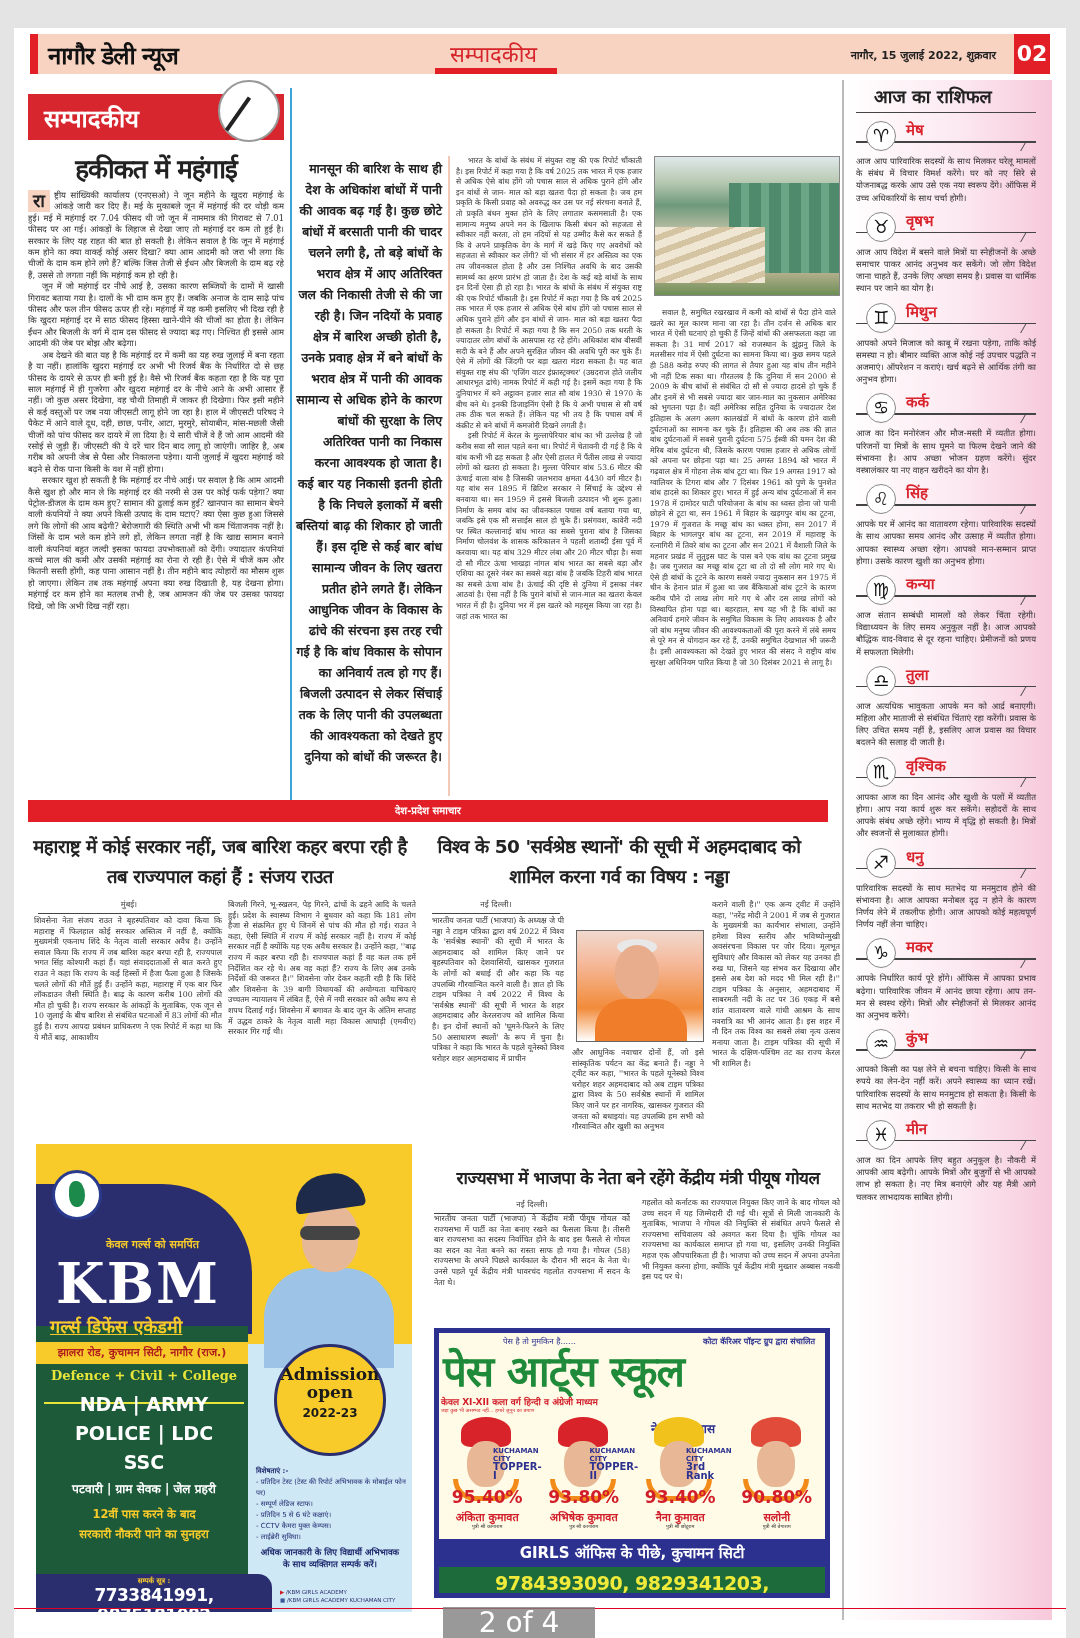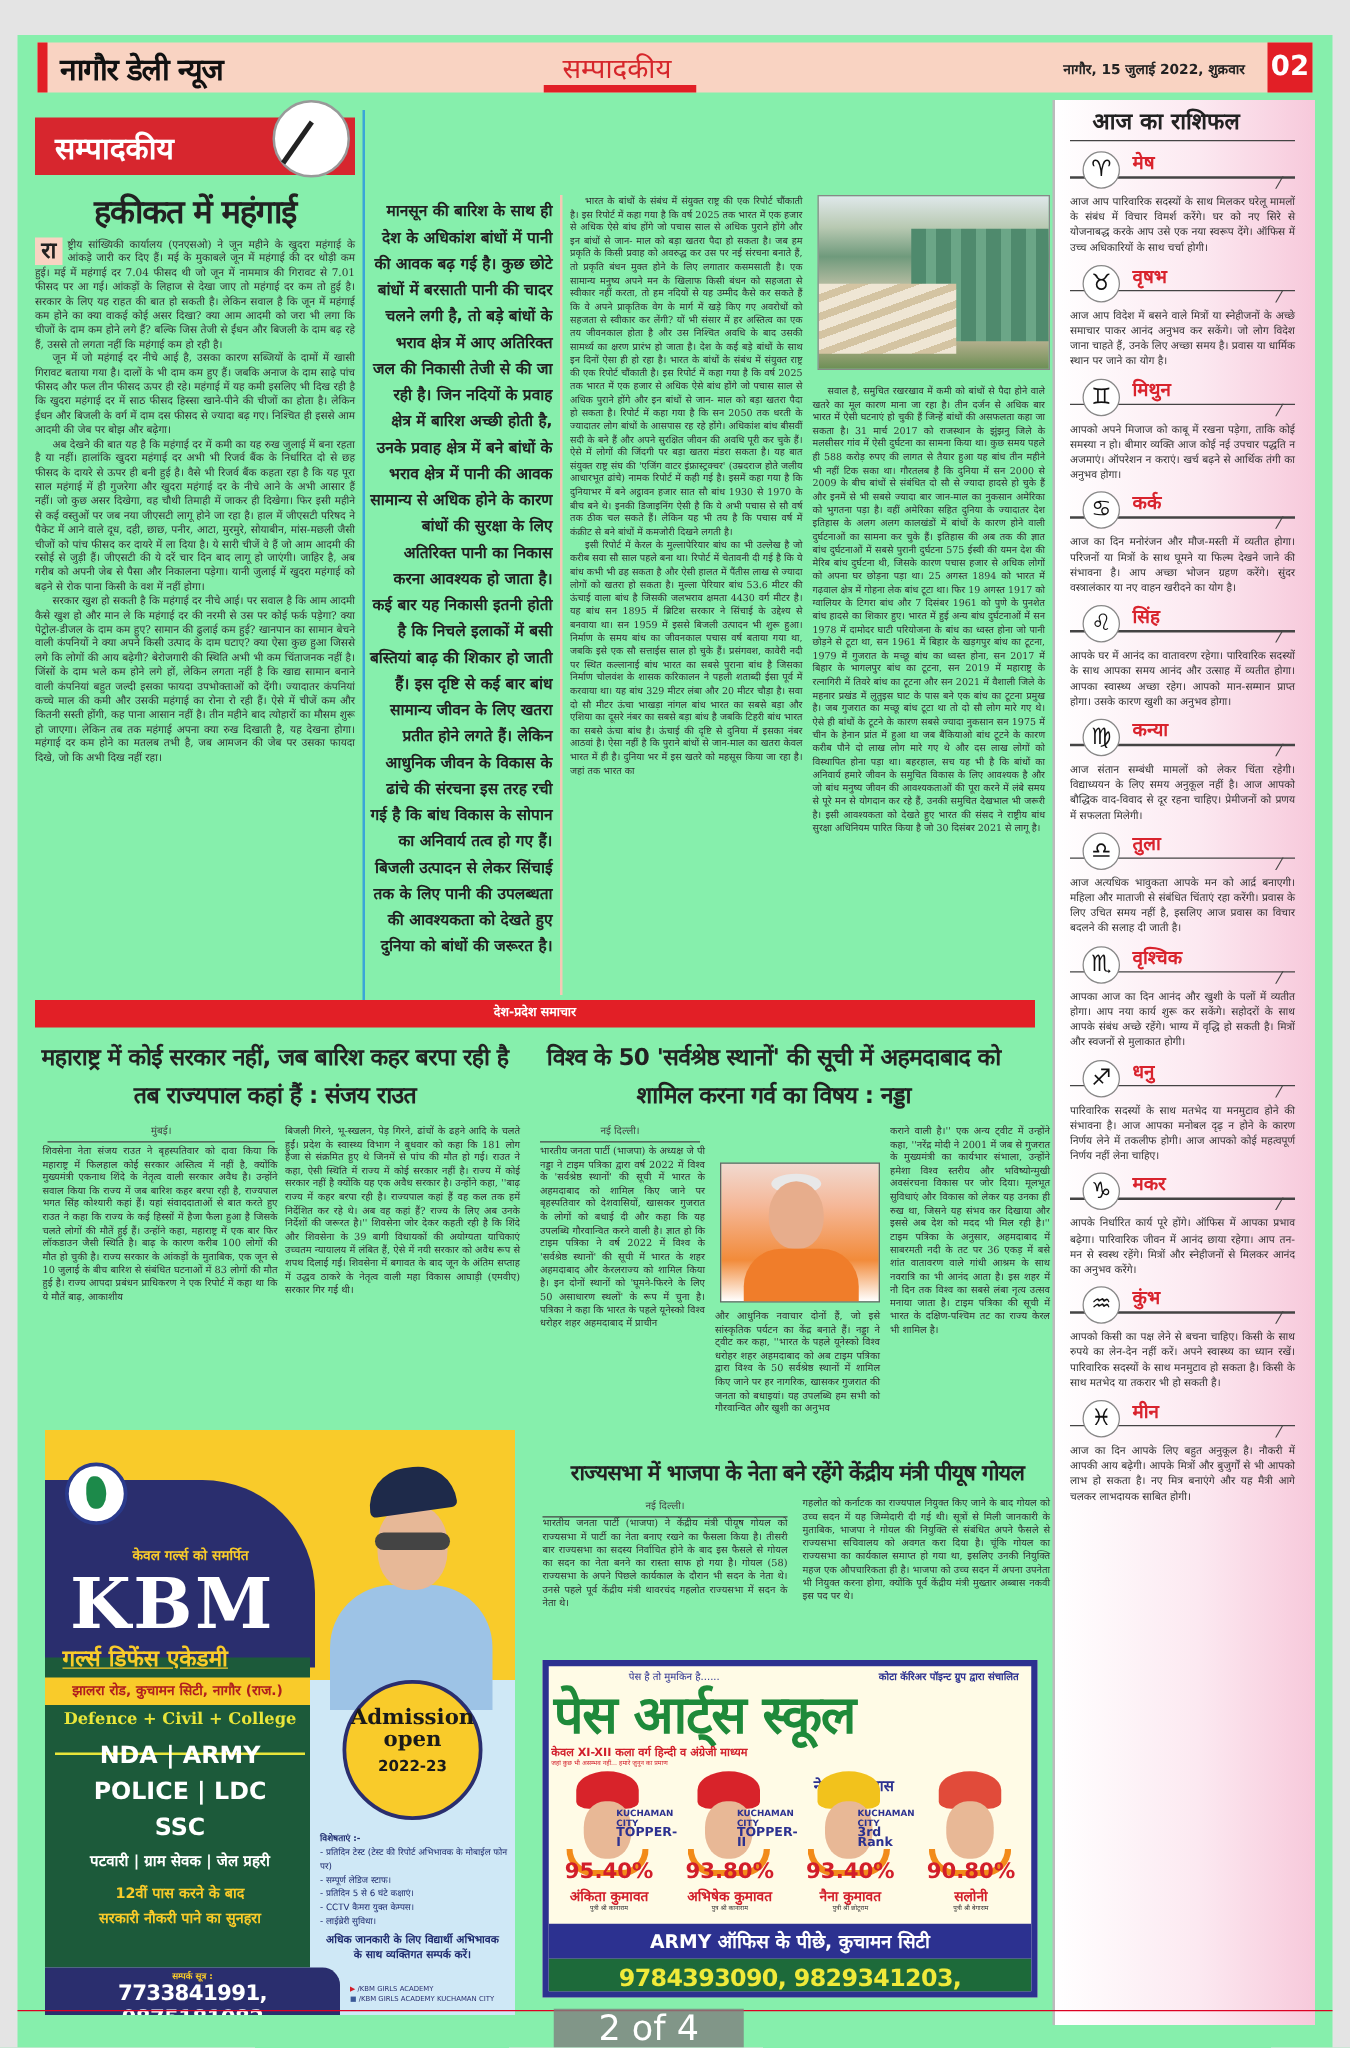--- a/index.html
+++ b/index.html
@@ -1,18 +1,18 @@
 <!DOCTYPE html>
 <html><head>
 <meta charset="utf-8">
 <style>
   * { box-sizing: border-box; margin: 0; padding: 0; }
   html, body { width: 1080px; height: 1638px; background: #e4e4e4; overflow: hidden; }
   body { font-family: "DejaVu Sans", sans-serif; color: #222; position: relative; }
-  .page { position: absolute; left: 14px; top: 28px; width: 1052px; height: 1610px; background: #86efac; }
+  .page { position: absolute; left: 14px; top: 28px; width: 1052px; height: 1610px; background: #ffffff; }
 
   
   .masthead { position: absolute; left: 16px; top: 6px; width: 1020px; height: 40px; background: #f9d3c2; }
   .mast-bar { position: absolute; left: 0; top: 0; width: 8px; height: 40px; background: #e21f26; }
   .mast-title { position: absolute; left: 18px; top: 4px; font: bold 24px "DejaVu Sans", sans-serif; color: #111; letter-spacing: -1px; }
   .mast-center { position: absolute; left: 420px; top: 4px; font: 22px "DejaVu Serif", serif; color: #d6262b; }
   .mast-underline { position: absolute; left: 405px; top: 34px; width: 122px; height: 6px; background: #e21f26; }
   .mast-date { position: absolute; right: 54px; top: 13px; font: bold 11px "DejaVu Sans", sans-serif; color: #222; }
   .mast-page { position: absolute; right: 0; top: 0; width: 36px; height: 40px; background: #e21f26; color: #fff; font: bold 22px "DejaVu Sans", sans-serif; text-align: center; line-height: 40px; }
 
@@ -387,20 +387,20 @@
         </div>
         <div class="topper">
           <div class="turban" style="background:#e14b3a"></div>
           <div class="face"></div>
           <div class="garland"></div>
           <div class="pct">90.80%</div>
           <div class="nm">सलोनी</div>
           <div class="par">पुत्री श्री बेगाराम</div>
         </div>
       </div>
-    <div class="pace-addr">ARMY ऑफिस के पीछे, कुचामन सिटी</div>
+    <div class="pace-addr">GIRLS ऑफिस के पीछे, कुचामन सिटी</div>
     <div class="pace-phones">9784393090, 9829341203, 9602646395</div>
   </div>
 
 </div>
 
 <div class="bottom-rule"></div>
 <div class="pager">2 of 4</div>
 
 </body></html>

